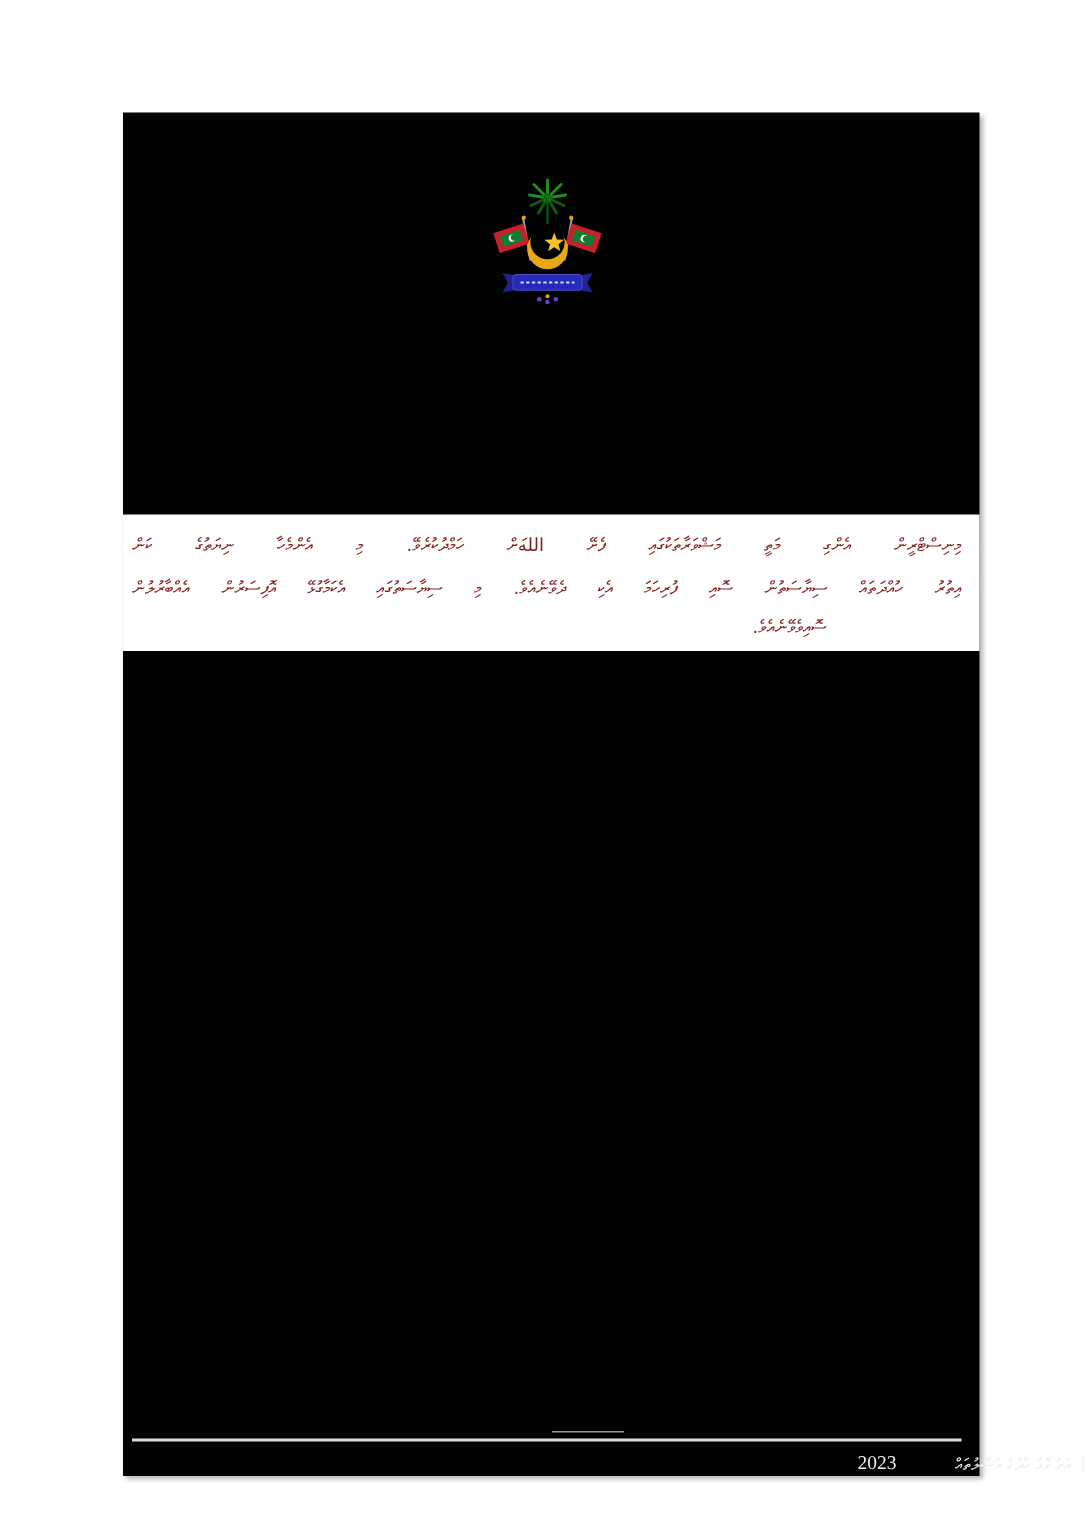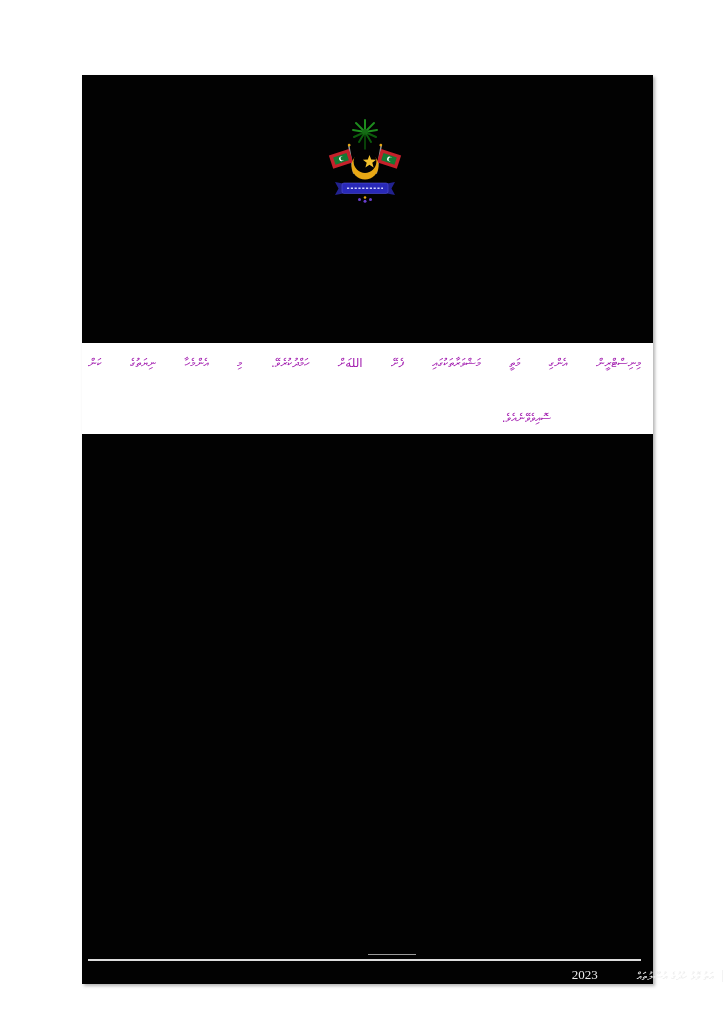--- a/index.html
+++ b/index.html
@@ -30,21 +30,21 @@
     box-sizing: border-box;
   }
   .tline {
     position: absolute;
     left: 6px; right: 12px;
     height: 27px;
     line-height: 27px;
     direction: rtl;
     unicode-bidi: plaintext;
     font-size: 12px;
-    color: #a21caf;
+    color: #7f1d1d;
     white-space: nowrap;
     overflow: hidden;
     text-align: justify;
     text-align-last: justify;
   }
   .tline.l1 { top: 7px; }
   .tline.l2 { top: 36px; }
   .tline.l3 {
     top: 62px;
     text-align: center;
@@ -143,20 +143,21 @@
       <g>
         <circle cx="38" cy="81.5" r="1.3" fill="#e8a815"></circle>
         <circle cx="32.5" cy="83.5" r="1.5" fill="#6a3fd0"></circle>
         <circle cx="38" cy="85.3" r="1.5" fill="#6a3fd0"></circle>
         <circle cx="43.5" cy="83.5" r="1.5" fill="#6a3fd0"></circle>
       </g>
     </svg>
 
     <div class="textblock">
       <div class="tline l1">މިނިސްޓްރީން އެންގި މަތީ މަޝްވަރާތަކުގައި ފެށޭ اللهަށް ހަމްދުކުރެވޭ. މި އެންމެހާ ނިޔަތުގެ ކަން</div>
+      <div class="tline l2">އިތުރު ހުއްދަތައް ސިޔާސަތުން ސޮއި ފުރިހަމަ އެކި ދެވޭނެއެވެ. މި ސިޔާސަތުގައި އެކަމާގުޅޭ އޮފިސަރުން އެއްބާރުލުން</div>
       <div class="tline l3">ސޮއިވެވޭނެއެވެ.</div>
     </div>
 
     <div class="footer-ornament"></div>
     <div class="footer-rule"></div>
 
     <div class="footer">
       <span class="year">2023</span>
       <span class="ftitle">އަތު ވޮޅު ހުދުގެ އުސޫލުތައް</span>
       <span class="divider">|</span>

